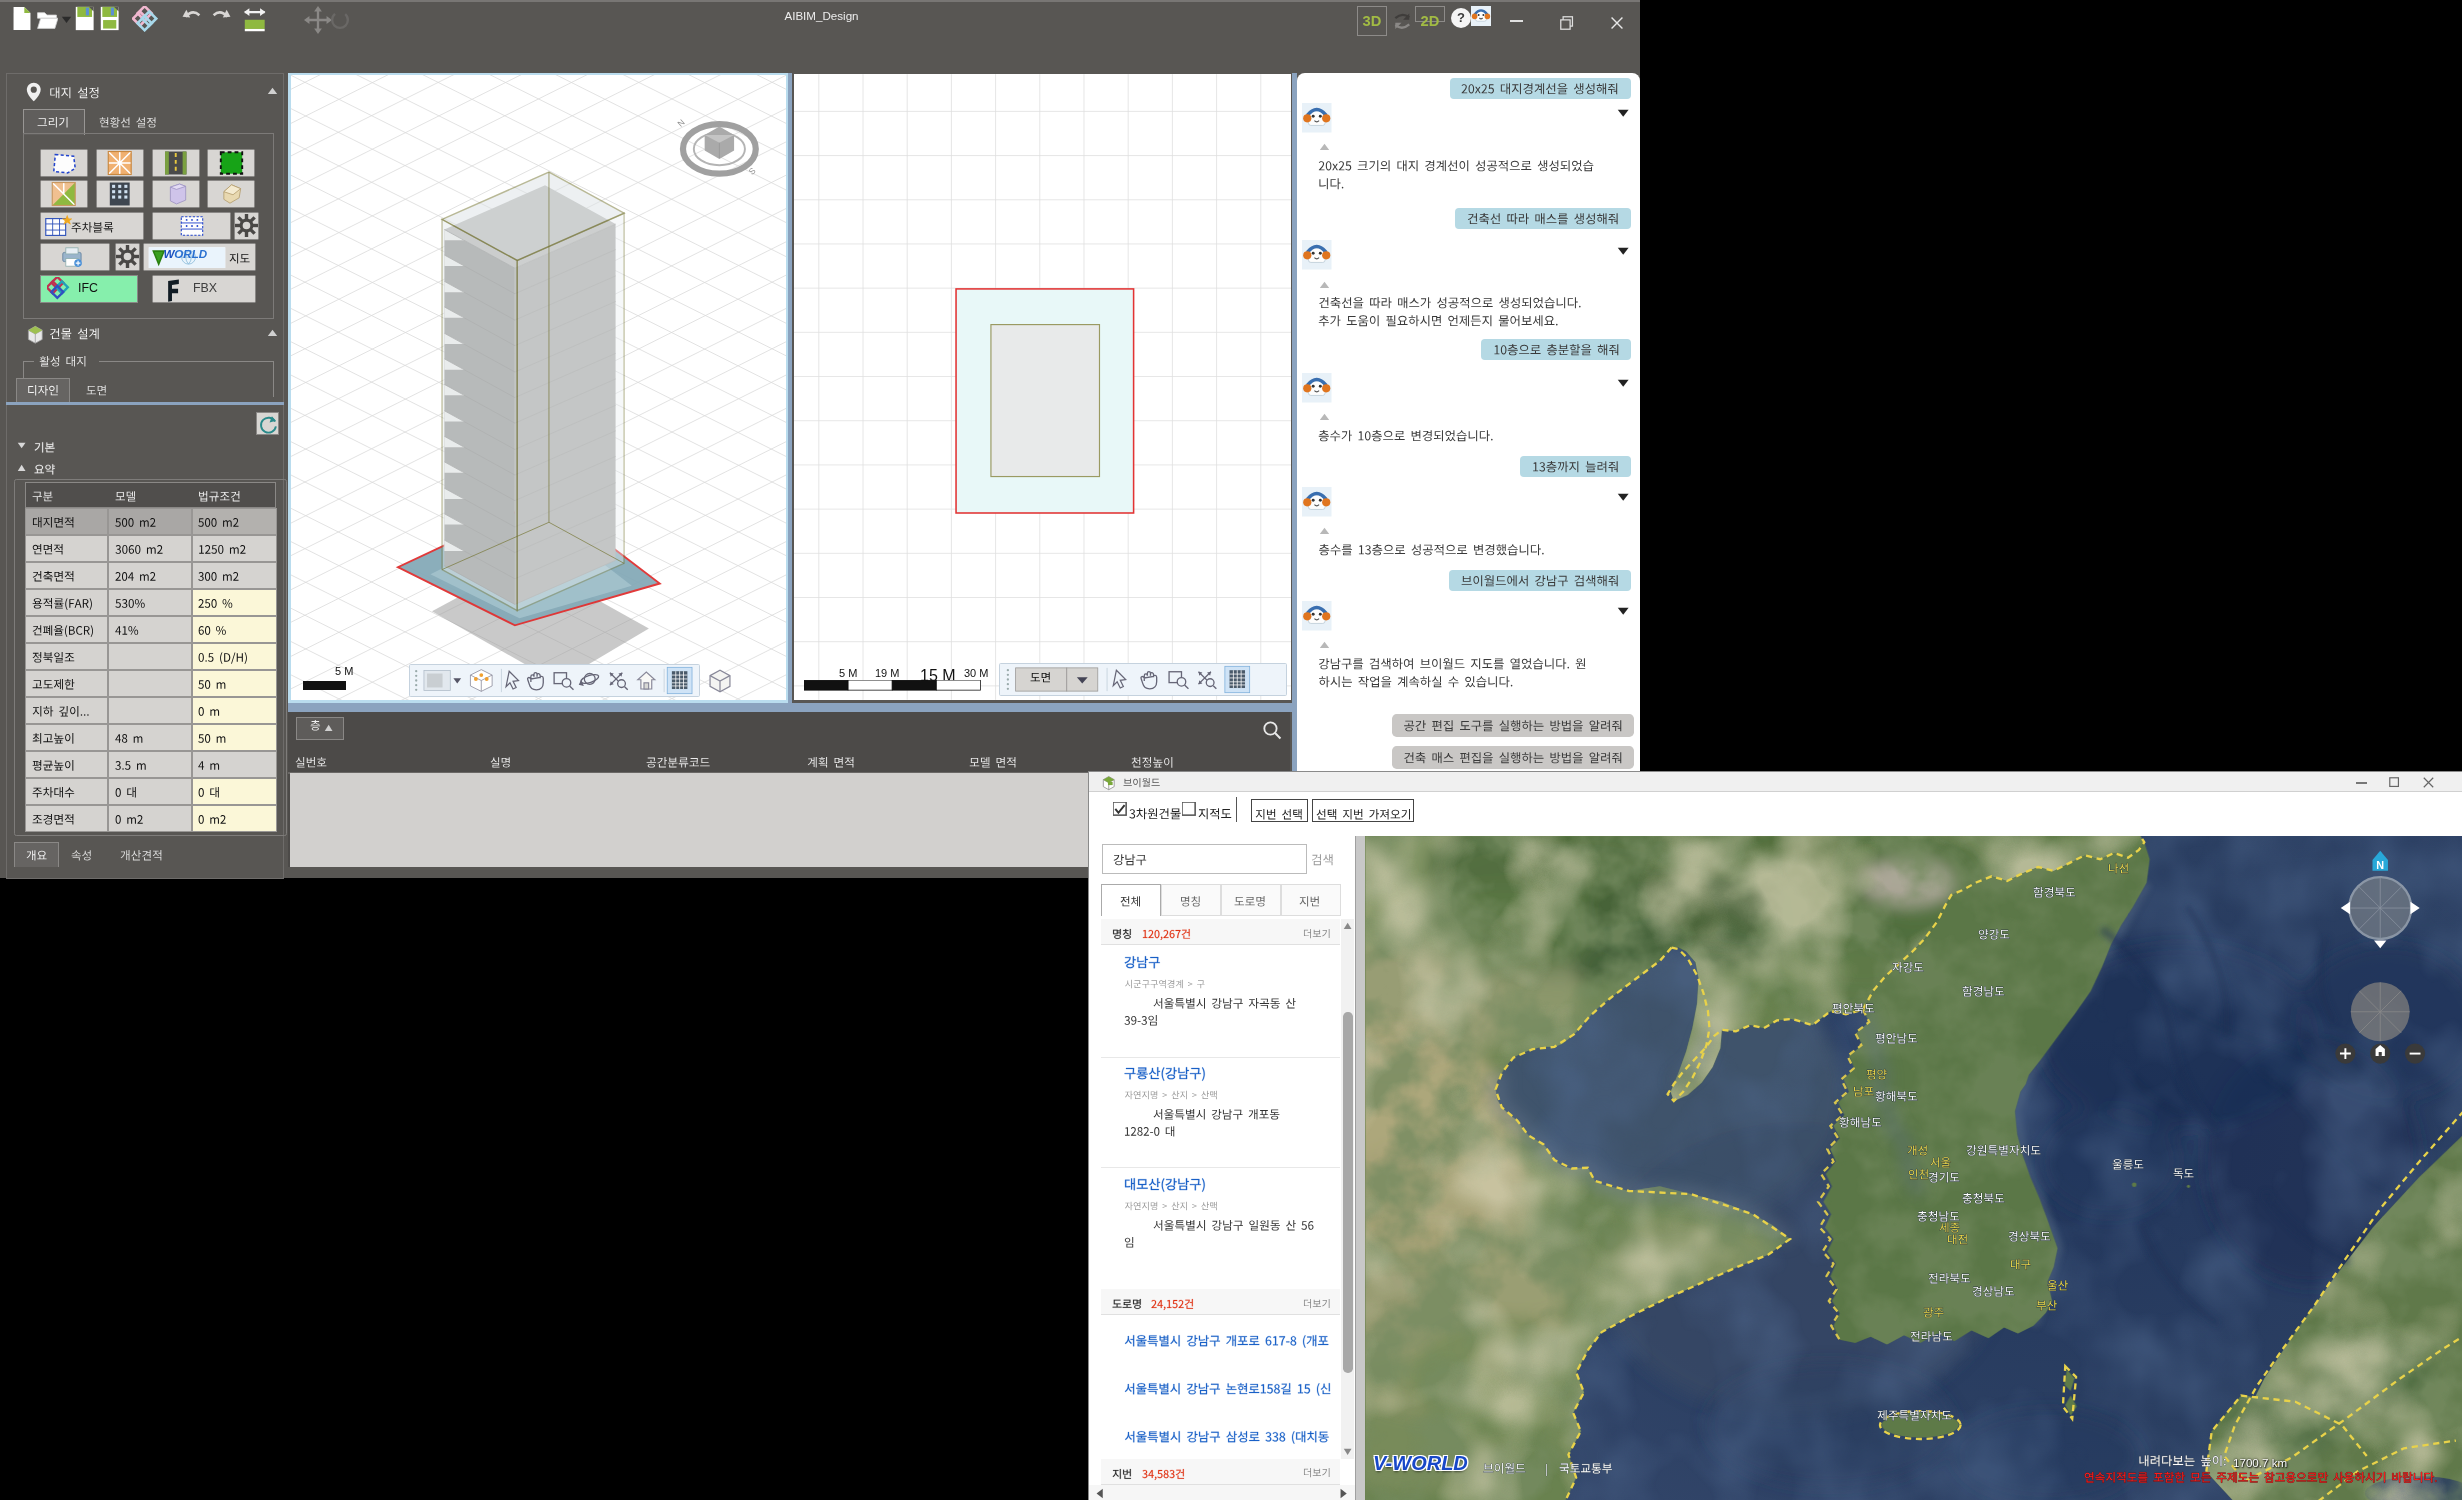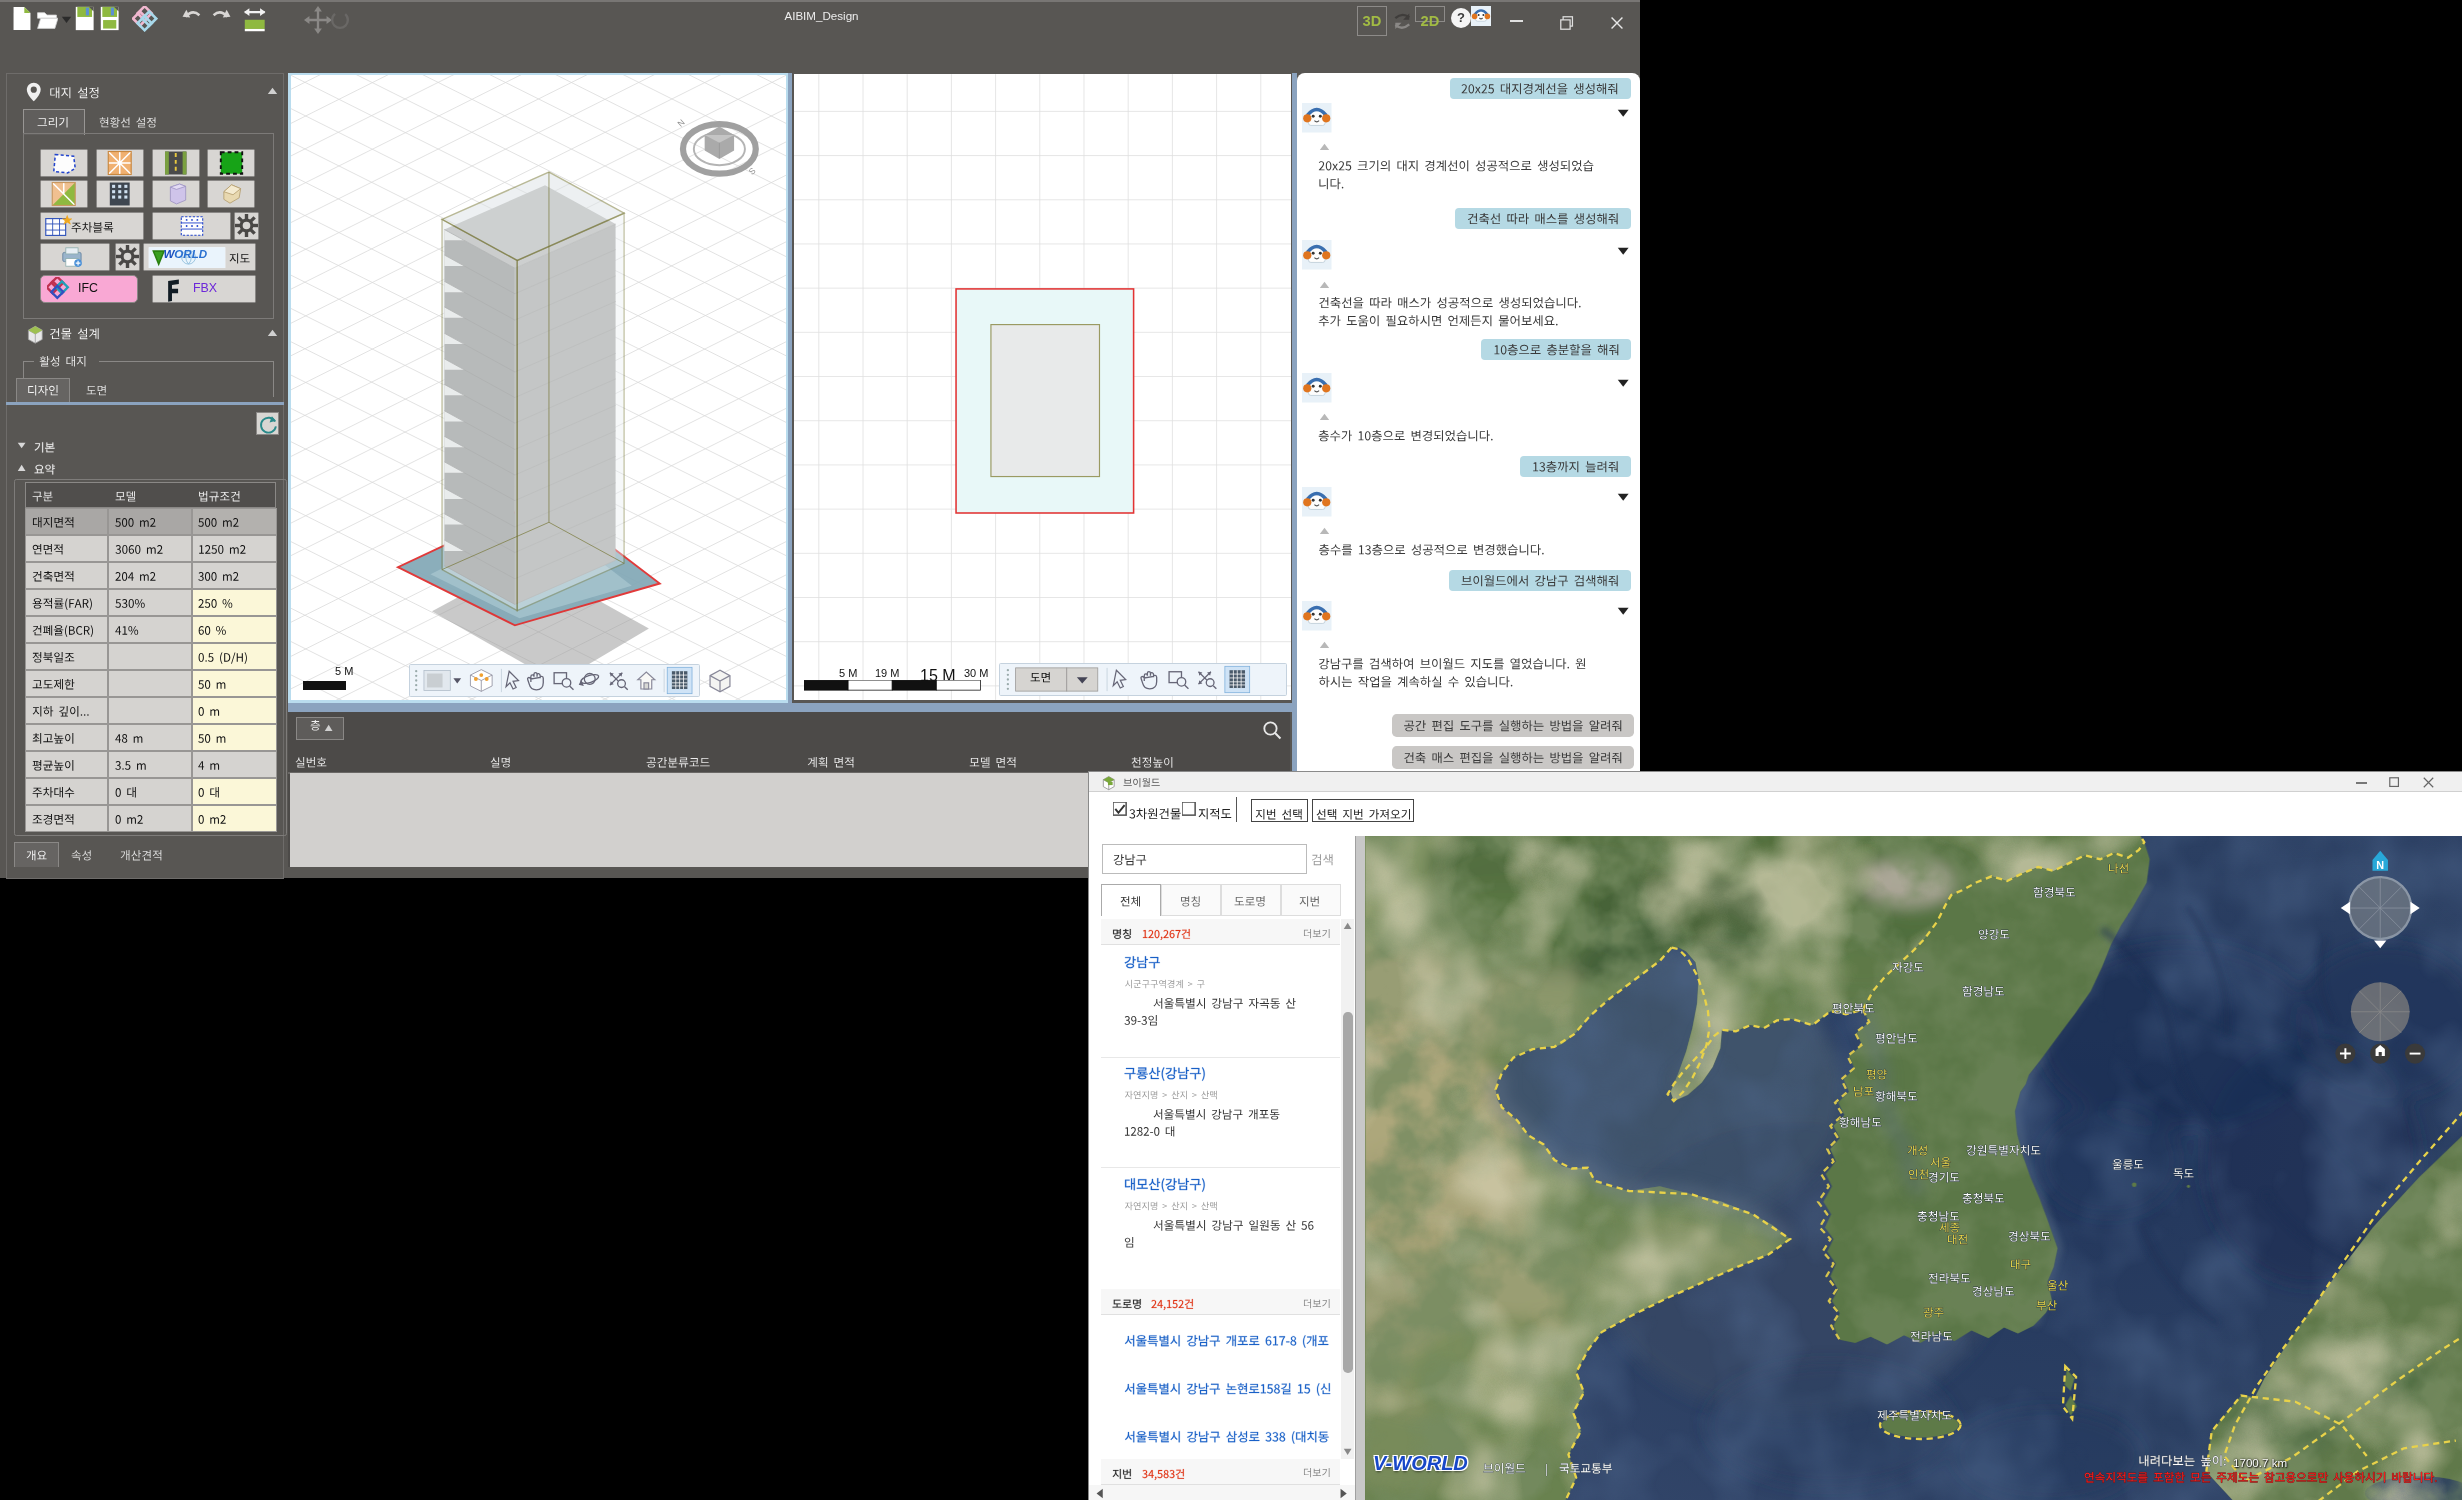--- a/index.html
+++ b/index.html
@@ -256,36 +256,36 @@
         <path d="M47 16h18M56 7a13 13 0 010 18M56 7a13 13 0 000 18" stroke="#88b8d8" fill="none"></path>
       </svg>
       <div style="position:absolute;left:19.4px;top:3.1px;width:60px;font-size:11.6px;font-weight:bold;color:#1a50c0;font-style:italic">W<span style="color:#2a70d0">ORLD</span></div>
       <svg class="a" style="left:85px;top:8px;overflow:visible" width="23" height="16.3" viewBox="0 0 30 21">
         <g transform="translate(0,13.8) scale(0.01500,-0.01500)" fill="#1a1a1a">
           <use href="#g1" x="0"></use>
           <use href="#g14" x="920"></use>
         </g>
       </svg>
     </div>
-    <div class="a" style="left:40px;top:275px;width:98px;height:28px;background:#f9a8d4;border:0.8px solid #8a8886;border-radius:5px">
+    <div class="a" style="left:40px;top:275px;width:98px;height:28px;background:#86efac;border:0.8px solid #8a8886;border-radius:0">
       <svg width="26" height="26" style="position:absolute;left:6.2px;top:0.8px" viewBox="0 0 34 34">
         <g fill="none" stroke-width="3">
           <rect x="8" y="2" width="11" height="11" transform="rotate(45 13.5 7.5)" stroke="#c03050"></rect>
           <rect x="2" y="8" width="11" height="11" transform="rotate(45 7.5 13.5)" stroke="#c03050"></rect>
           <rect x="14" y="8" width="11" height="11" transform="rotate(45 19.5 13.5)" stroke="#20a0b8"></rect>
           <rect x="8" y="14" width="11" height="11" transform="rotate(45 13.5 19.5)" stroke="#3050c0"></rect>
         </g>
       </svg>
       <div style="position:absolute;left:37px;top:4.7px;font-size:12.4px;color:#111">IFC</div>
     </div>
     <div class="a" style="left:152px;top:275px;width:104px;height:28px;background:#d8d6d3;border:0.8px solid #8a8886;border-radius:1.6px">
       <svg width="23" height="26" style="position:absolute;left:9.3px;top:1.6px" viewBox="0 0 30 34">
         <path d="M8 4l14-2v6l-9 1v5h8v6h-8v10l-5 1z" fill="#111c24"></path>
       </svg>
-      <div style="position:absolute;left:40px;top:4.7px;font-size:12.4px;color:#6d28d9">FBX</div>
+      <div style="position:absolute;left:40px;top:4.7px;font-size:12.4px;color:#404040">FBX</div>
     </div>
     <svg class="a" style="left:25.6px;top:324px;" width="18.6" height="20" viewBox="0 0 24 26">
       <path d="M3 8l9-5 9 5v12l-9 5-9-5z" fill="#e8e8e8" stroke="#999"></path>
       <path d="M3 8l9 5 9-5" fill="none" stroke="#999"></path>
       <path d="M12 13v12" stroke="#999"></path>
       <path d="M3 8l9-5 9 5-9 5z" fill="#9ec050"></path>
     </svg>
     <svg class="a" style="left:49px;top:327px;overflow:visible" width="53" height="17" viewBox="0 0 68 22">
       <g transform="translate(0,14.7) scale(0.01600,-0.01600)" fill="#f2f2f2">
         <use href="#g15" x="0"></use>

